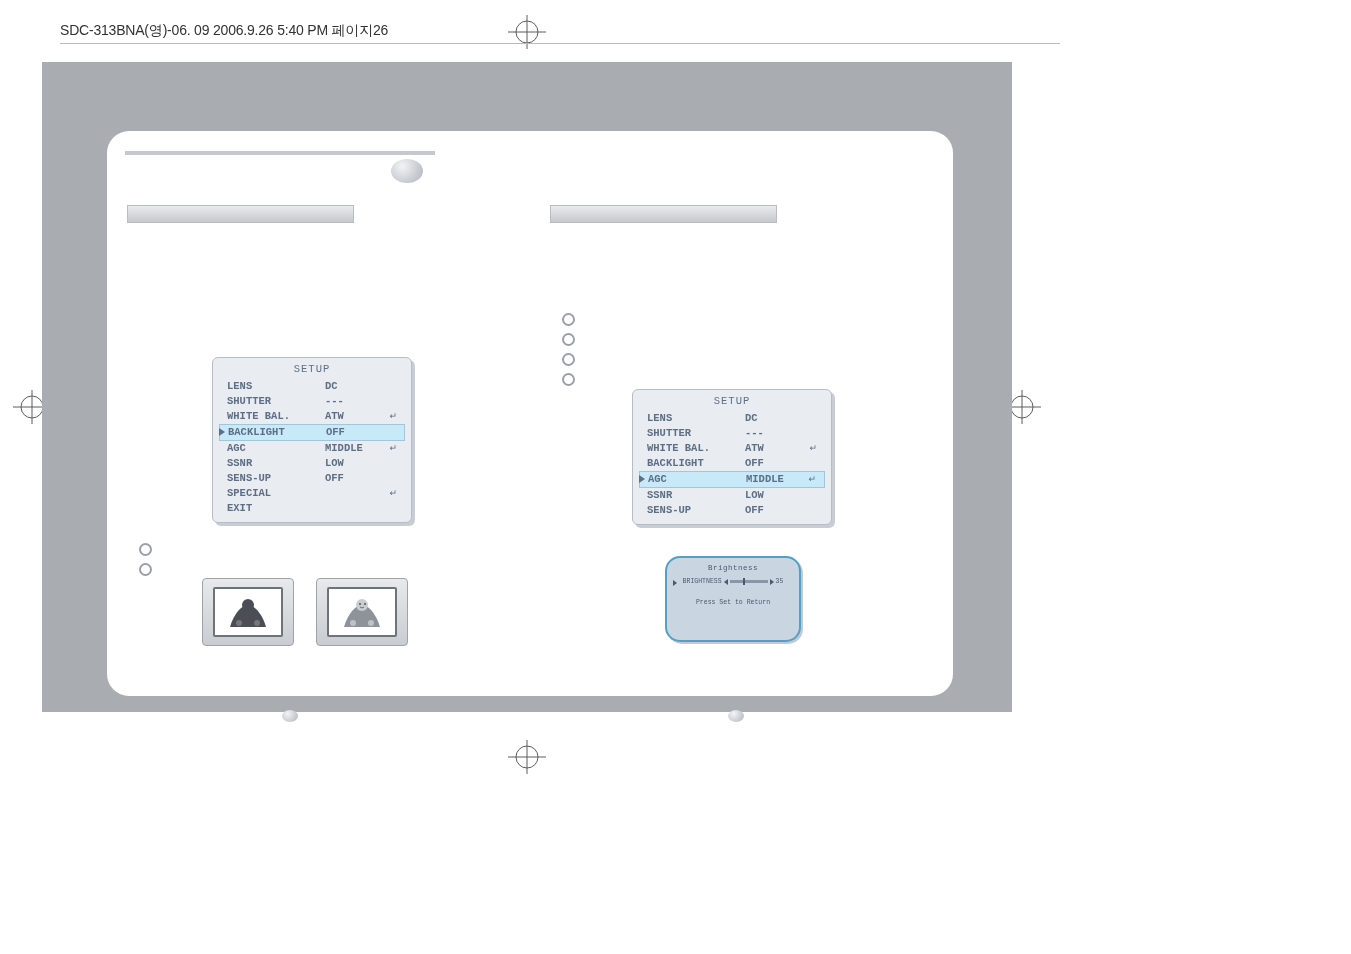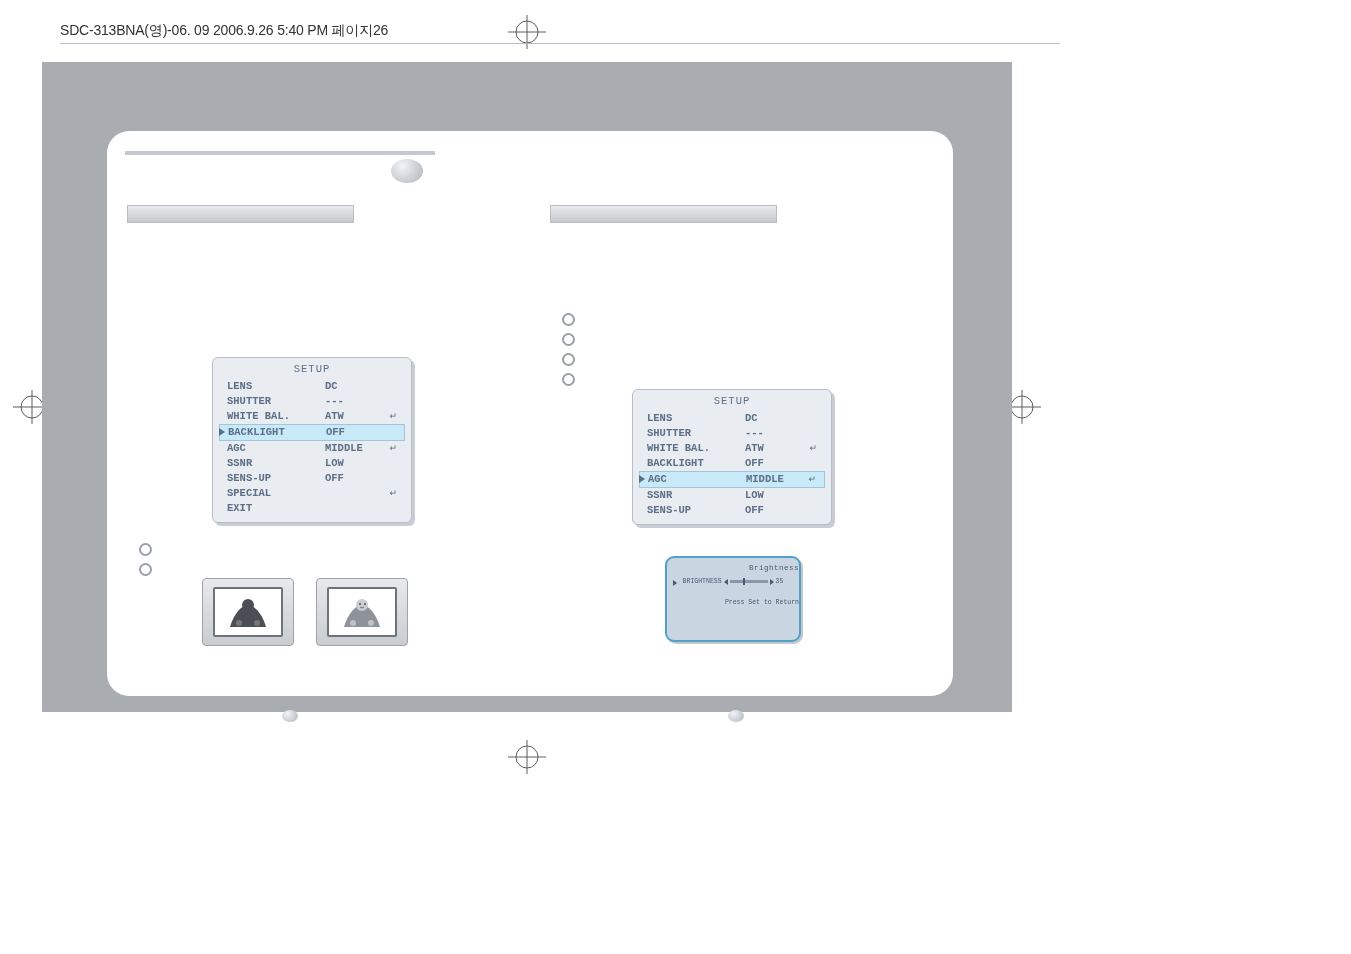--- a/index.html
+++ b/index.html
@@ -225,26 +225,26 @@
 
   
   .bright-panel {
     position: absolute;
     left: 135px;
     top: 425px;
     width: 132px;
     height: 76px;
     background: var(--tiny-menu-bg);
     border: 2px solid var(--tiny-menu-border);
-    border-radius: 9px;
+    border-radius: 15px;
     box-shadow: 2px 2px 0 0 rgba(90,100,115,0.35);
     font-family: "Lucida Console","Courier New",monospace;
     color: #49596f;
     font-size: 7px;
-    text-align: right;
+    text-align: center;
     padding-top: 6px;
   }
   .bright-panel .b-title { font-size: 7.5px; letter-spacing: 0.5px; }
   .bright-panel .b-row {
     display:flex;
     justify-content:center;
     align-items:center;
     gap:2px;
     margin-top:6px;
     font-size:6.5px;

